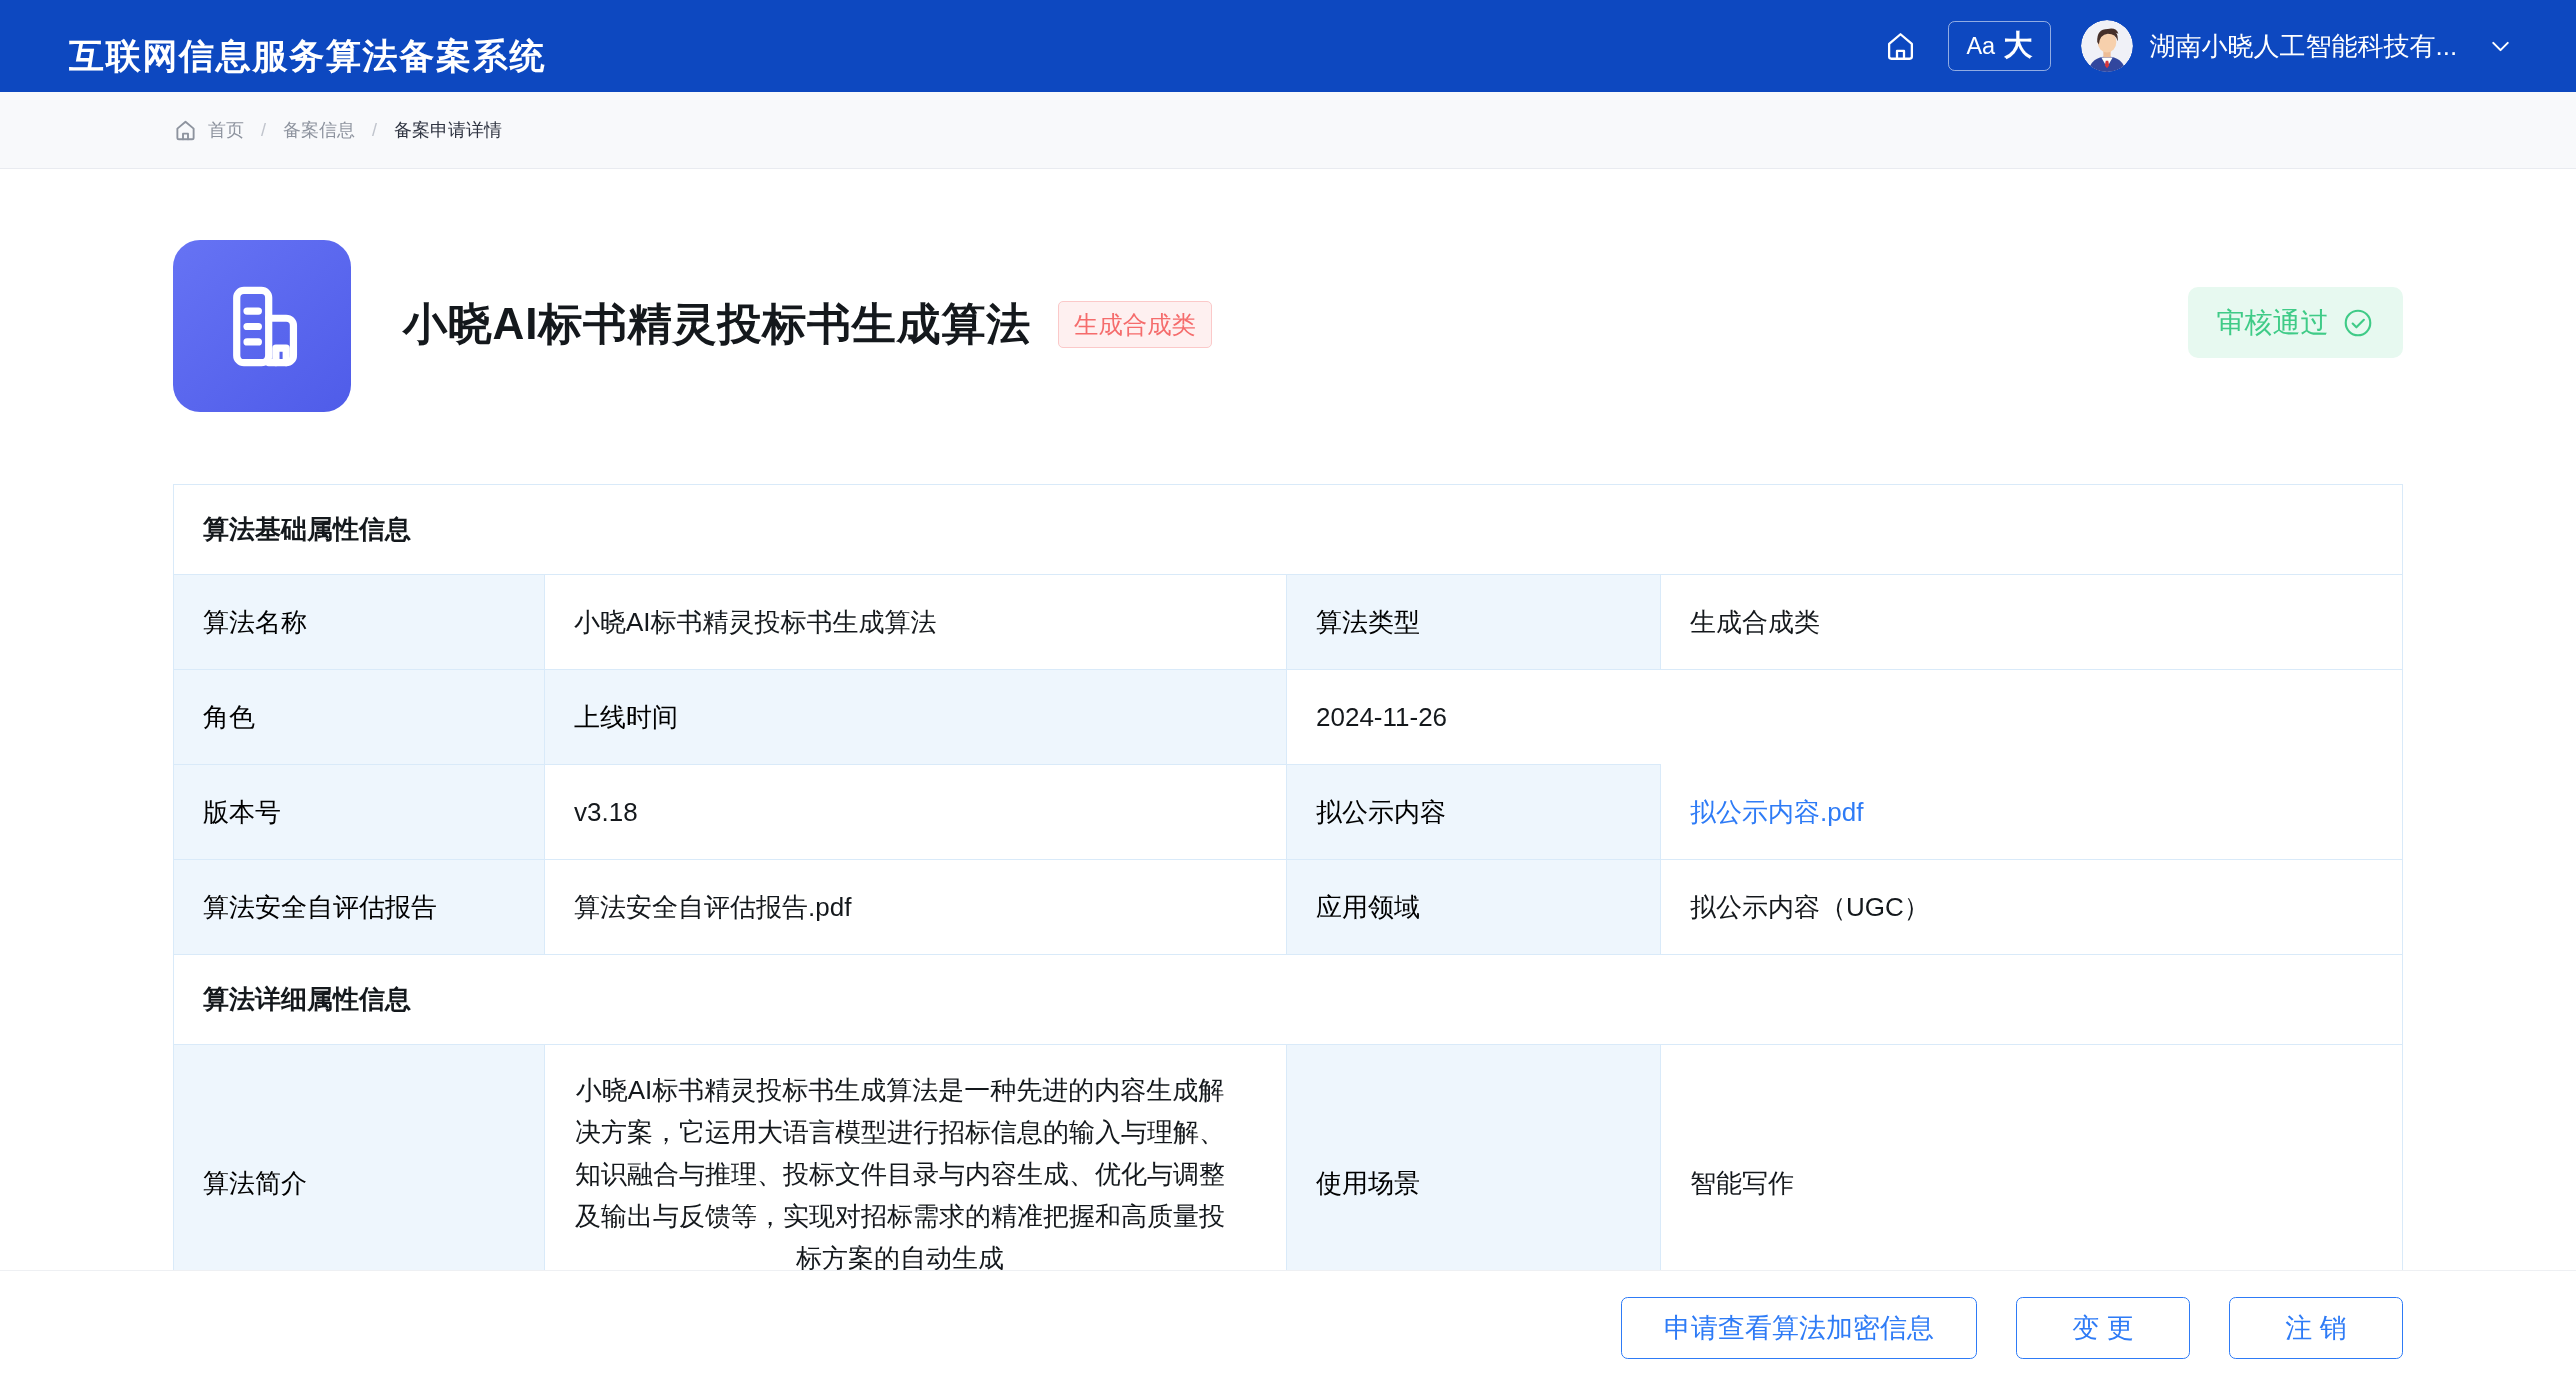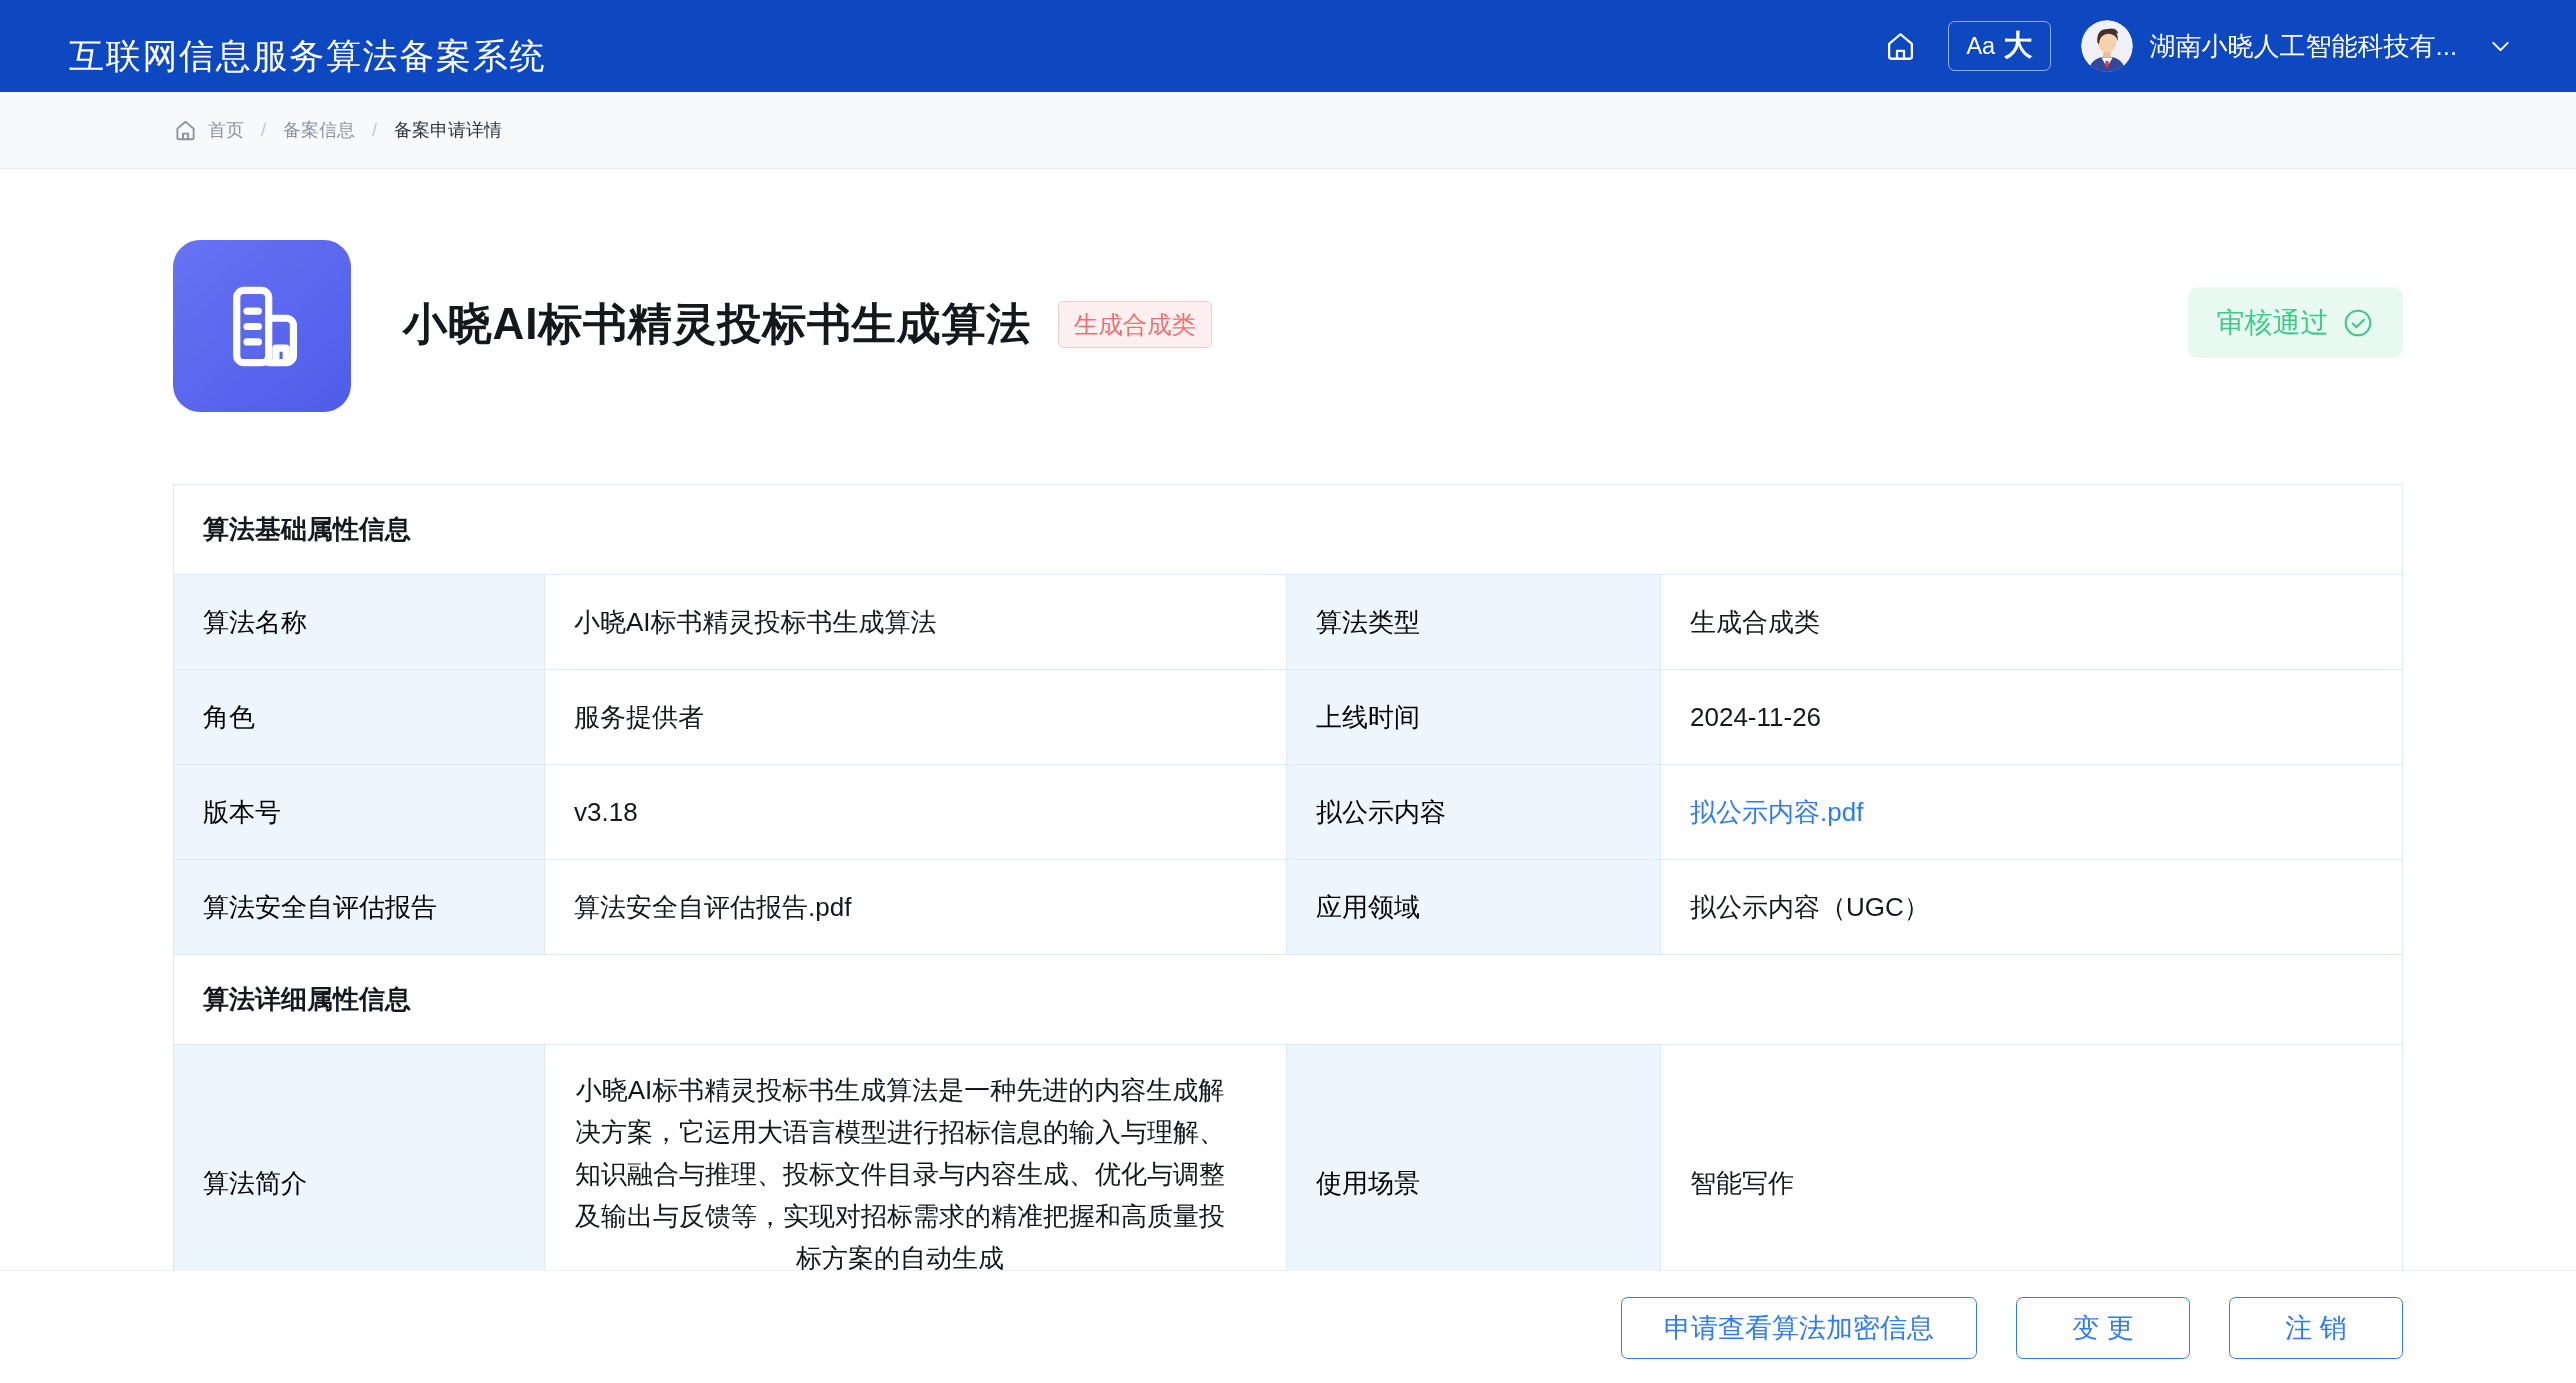--- a/index.html
+++ b/index.html
@@ -7,21 +7,21 @@
   body {
     font-family:"Liberation Sans","DejaVu Sans",sans-serif;
     background:#ffffff; position:relative; overflow:hidden; color:#161b26;
   }
 
   
   .header {
     height:92px; background:#0d48c0; display:flex; align-items:center;
     padding:0 61px 0 69px;
   }
-  .header-title { color:#fff; font-size:35px; font-weight:normal; letter-spacing:1.7px;margin-top:20px; }
+  .header-title { color:#fff; font-size:35px; font-weight:bold; letter-spacing:1.7px;margin-top:20px; }
   .header-right { margin-left:auto; display:flex; align-items:center; gap:30px; }
   .icon-btn { display:flex; align-items:center; cursor:pointer; }
   .fontsize-box {
     display:flex; align-items:center; gap:8.4px; color:#fff;
     border:1.7px solid rgba(255,255,255,0.55); border-radius:6.7px;
     padding:5px 17px; height:50px; cursor:pointer;
   }
   .fontsize-box .aa { font-size:23.5px; }
   .fontsize-box .da { font-size:29px; font-weight:bold; }
   .account { display:flex; align-items:center; gap:17px; cursor:pointer; }
@@ -189,21 +189,20 @@
 
   <div class="t-row">
     <div class="t-cell t-label">算法名称</div>
     <div class="t-cell">小晓AI标书精灵投标书生成算法</div>
     <div class="t-cell t-label">算法类型</div>
     <div class="t-cell">生成合成类</div>
   </div>
 
   <div class="t-row">
     <div class="t-cell t-label">角色</div>
-    <div class="t-cell">服务提供者</div>
     <div class="t-cell t-label">上线时间</div>
     <div class="t-cell">2024-11-26</div>
   </div>
 
   <div class="t-row">
     <div class="t-cell t-label">版本号</div>
     <div class="t-cell">v3.18</div>
     <div class="t-cell t-label">拟公示内容</div>
     <div class="t-cell">
         <span class="t-link">拟公示内容.pdf</span>

